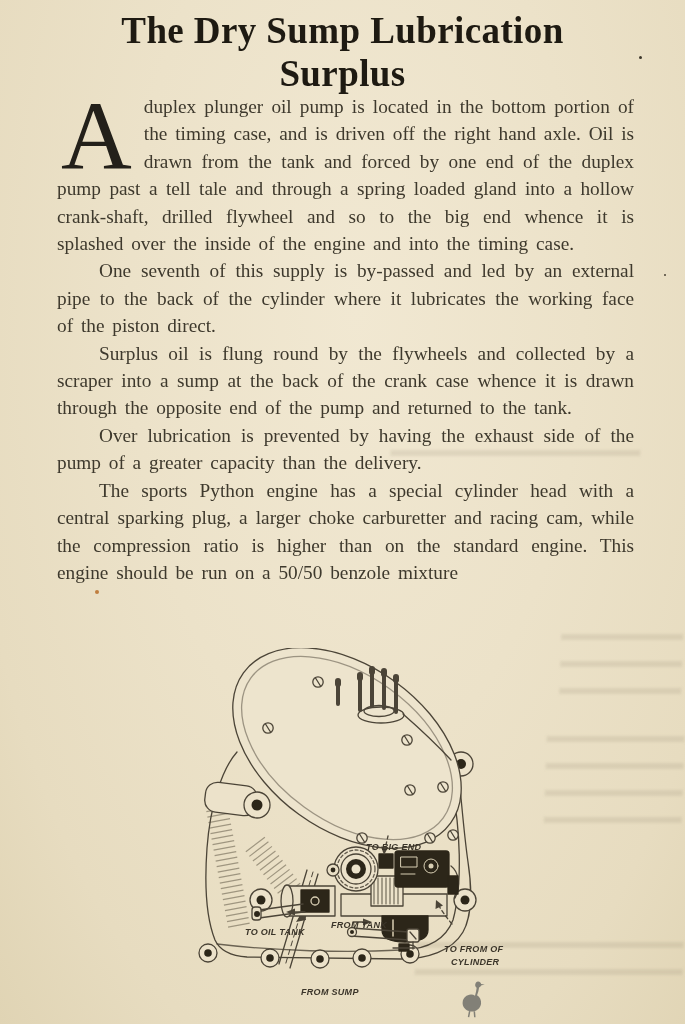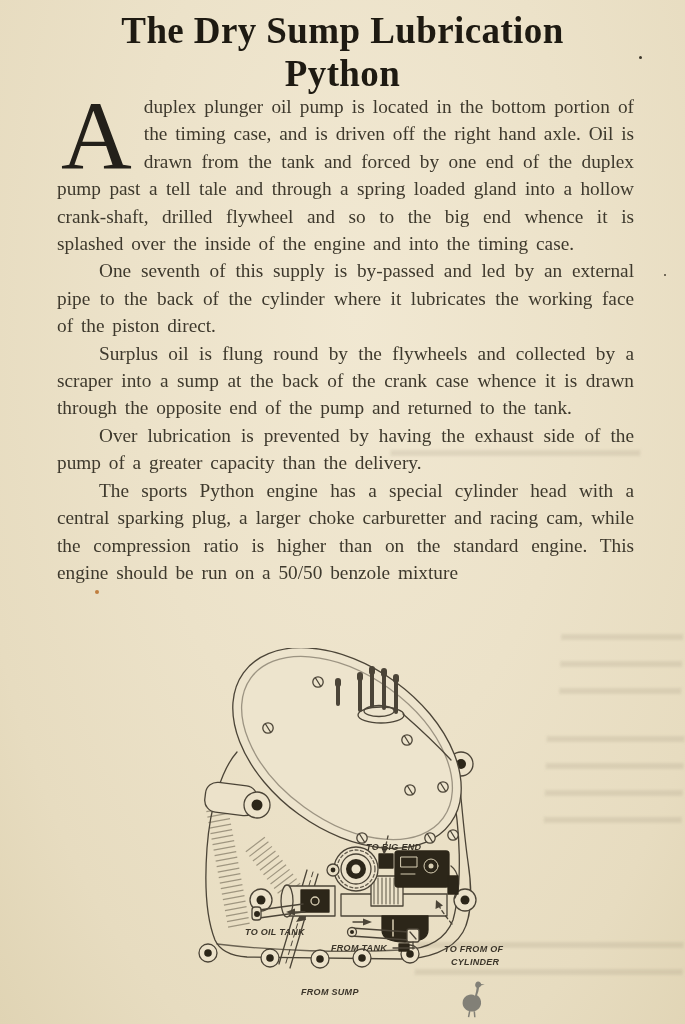--- a/index.html
+++ b/index.html
@@ -47,21 +47,21 @@
   .speck{position:absolute;border-radius:50%;}
   .pump-svg{position:absolute;left:155px;top:648px;}
 </style>
 </head>
 <body>
 
 <div class="page">
 
   <div class="title">
     <div>The Dry Sump Lubrication</div>
-    <div>Python</div>
+    <div>Surplus</div>
   </div>
 
   <div class="bodytext">
     <p class="first"><span class="dropcap">A</span><span>duplex plunger oil pump is located in the bottom portion of the timing case, and is driven off the right hand axle.  Oil is drawn from the tank and forced by one end of the duplex pump past a tell tale and through a spring loaded gland into a hollow crank-shaft, drilled flywheel and so to the big end whence it is splashed over the inside of the engine and into the timing case.</span></p>
     <p><span>One seventh of this supply is by-passed and led by an external pipe to the back of the cylinder where it lubricates the working face of the piston direct.</span></p>
     <p><span>Surplus oil is flung round by the flywheels and collected by a scraper into a sump at the back of the crank case whence it is drawn through the opposite end of the pump and returned to the tank.</span></p>
     <p><span>Over lubrication is prevented by having the exhaust side of the pump of a greater capacity than the delivery.</span></p>
     <p><span>The sports Python engine has a special cylinder head with a central sparking plug, a larger choke carburetter and racing cam, while the compression ratio is higher than on the standard engine.  This engine should be run on a 50/50 benzole mixture</span></p>
   </div>
 
@@ -213,21 +213,21 @@
         <polygon points="217,274 208,270.5 208,277.5" fill="#4b4437" stroke="none"></polygon>
       <path d="M233 188 L230 201" stroke-dasharray="3 3"></path>
         <polygon points="229,207 226,198.5 233,199.5" fill="#4b4437" stroke="none"></polygon>
       <path d="M297 276 C291 269 287 263 284 258" stroke-dasharray="3.5 3"></path>
         <polygon points="281,252 280.5,261 288,257.5" fill="#4b4437" stroke="none"></polygon>
     </g>
   </svg>
 
   <div class="fig-label" style="left:366px;top:822px;">TO BIG END</div>
   <div class="fig-label" style="left:245px;top:907px;text-align:right;">TO OIL TANK</div>
-  <div class="fig-label" style="left:331px;top:923px;">FROM TANK</div>
+  <div class="fig-label" style="left:331px;top:900px;">FROM TANK</div>
   <div class="fig-label" style="left:444px;top:924px;">TO FROM OF</div>
   <div class="fig-label" style="left:451px;top:937px;">CYLINDER</div>
   <div class="fig-label" style="left:301px;top:967px;">FROM SUMP</div>
 
   <div class="caption">Fig. 6.  The Oil Pump.</div>
 
   <div class="watermark">
     <svg width="28" height="38" viewBox="0 0 30 40" aria-hidden="true">
       <path fill="rgba(112,112,106,.85)" d="M21.5 1.2 C23.5 1.2 25 2.8 24.8 4.8 C24.7 6.3 23.8 7.3 22.6 7.7
            C22.2 10.4 21.5 13.4 20.4 16 C23.4 18 25.2 21.3 24.7 25

